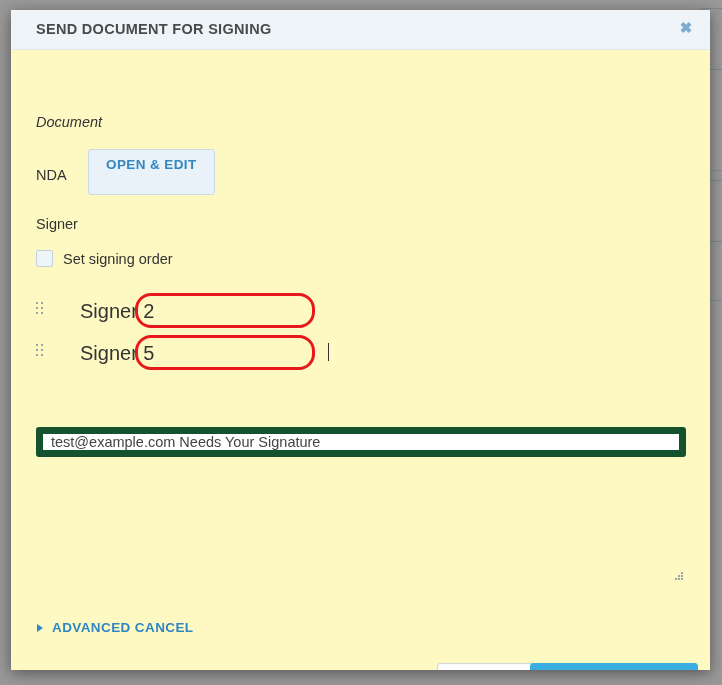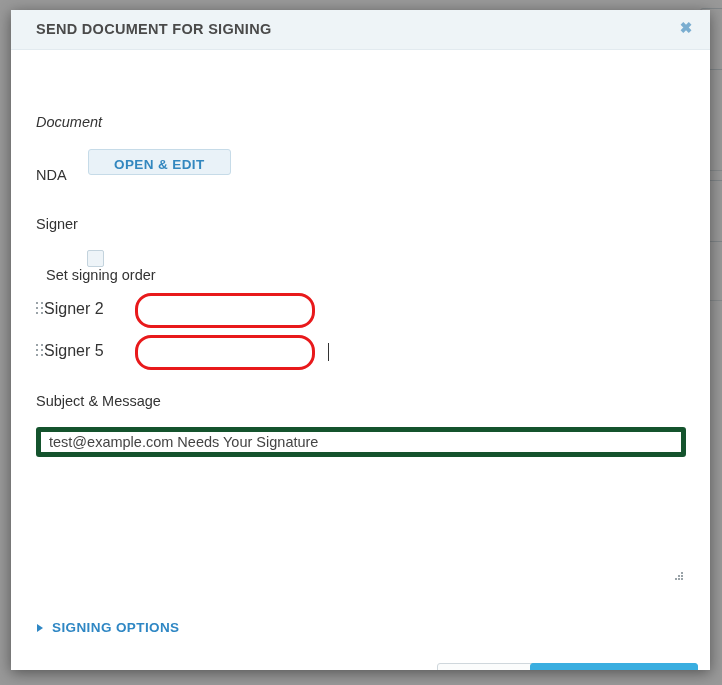--- a/index.html
+++ b/index.html
@@ -47,21 +47,21 @@
     position: absolute;
     left: 694px; width: 40px; height: 1px;
     background: #d6dde2;
   }
 
   
   .modal {
     position: absolute;
     left: 11px; top: 10px;
     width: 699px; height: 660px;
-    background: #ffffff;
+    background: #fef9c3;
     box-shadow: 0 3px 14px rgba(0,0,0,0.45);
     overflow: hidden;
   }
   .modal-header {
     position: relative;
     height: 40px;
     background: #eef4f7;
     border-bottom: 1px solid #e2eaef;
   }
   .modal-title {
@@ -100,41 +100,40 @@
   .doc-name {
     position: absolute;
     left: 25px; top: 109px;
     font-size: 14.5px;
     color: #333333;
     margin-top: 8px;
   }
   .open-edit-btn {
     position: absolute;
     left: 77px; top: 99px;
-    height: 26px;
-    padding: 0 25px;
+    height: 46px;
+    padding: 0 17px;
     line-height: 30px;
     background: #e9f2f8;
     border: 1px solid #c6dbe8;
     border-radius: 3px;
     color: #3287bf;
     font-size: 13.5px;
     font-weight: bold;
     letter-spacing: 0.4px;
     cursor: pointer;
   }
 
   
   .chk-row {
     position: absolute;
     left: 25px; top: 200px;
     display: flex;
     align-items: center;
     cursor: pointer;
-    flex-direction: column;
   }
   .chk-box {
     width: 17px; height: 17px;
     background: #eef4f8;
     border: 1px solid #c3d3dd;
     border-radius: 2px;
     display: inline-block;
   }
   .chk-label {
     margin-left: 10px;
@@ -156,22 +155,22 @@
     cursor: move;
   }
   .drag-handle i {
     position: absolute;
     width: 2px; height: 2px;
     background: #9aa3a8;
     display: block;
   }
   .signer-label {
     position: absolute;
-    left: 8px; top: 5px;
-    font-size: 16px;
+    left: 44px; top: 5px;
+    font-size: 20px;
     color: #333333;
     width: 80px;
     text-align: left;
   }
   .signer-input {
     position: absolute;
     left: 103px; top: 0;
     width: 547px; height: 30px;
     padding: 3px 8px;
     font-size: 14.5px;
@@ -203,21 +202,21 @@
   
   .subject-input {
     position: absolute;
     left: 25px; top: 377px;
     width: 650px; height: 30px;
     padding: 3px 8px;
     font-size: 14.5px;
     color: #444444;
     font-family: "Liberation Sans", sans-serif;
     background: #ffffff;
-    border: 5px solid #14532d;
+    border: 7px solid #14532d;
     border-radius: 3px;
     outline: none;
   }
   .message-area {
     position: absolute;
     left: 25px; top: 421px;
     width: 650px; height: 113px;
     padding: 6px 8px;
     font-size: 14.5px;
     color: #444444;
@@ -347,35 +346,34 @@
         <i style="left:0;top:5px;"></i>
           <i style="left:5px;top:5px;"></i>
         <i style="left:0;top:10px;"></i>
           <i style="left:5px;top:10px;"></i>
       </span>
       <span class="signer-label">Signer 5</span>
       <span class="caret" style="left:292px;"></span>
     </div>
     <div class="hl" style="left:124px; top:285px; width:180px; height:35px;"></div>
 
-    <div class="section-label" style="left:25px; top:343px;">Subject &amp; Message</div>
 
     <input class="subject-input" type="text" value="test@example.com Needs Your Signature" style="">
 
     <span class="resize-grip">
       <i style="left:7px;top:0;"></i>
       <i style="left:4px;top:3px;"></i>
         <i style="left:7px;top:3px;"></i>
       <i style="left:1px;top:6px;"></i>
         <i style="left:4px;top:6px;"></i>
         <i style="left:7px;top:6px;"></i>
     </span>
 
     <div class="adv-opts">
       <span class="adv-caret"></span>
-      <span class="adv-text">SIGNING OPTIONS</span>
+      <span class="adv-text">ADVANCED CANCEL</span>
     </div>
 
     <div class="btn-cancel">CANCEL</div>
     <div class="btn-send">SEND DOCUMENT</div>
 
   </div>
 </div>
 
 </body></html>

